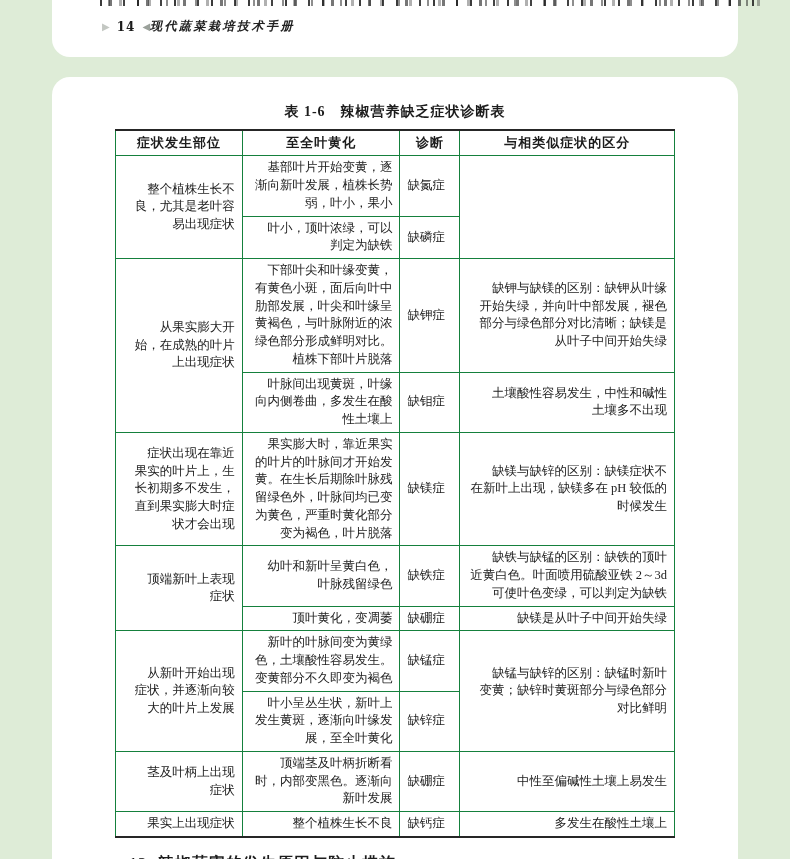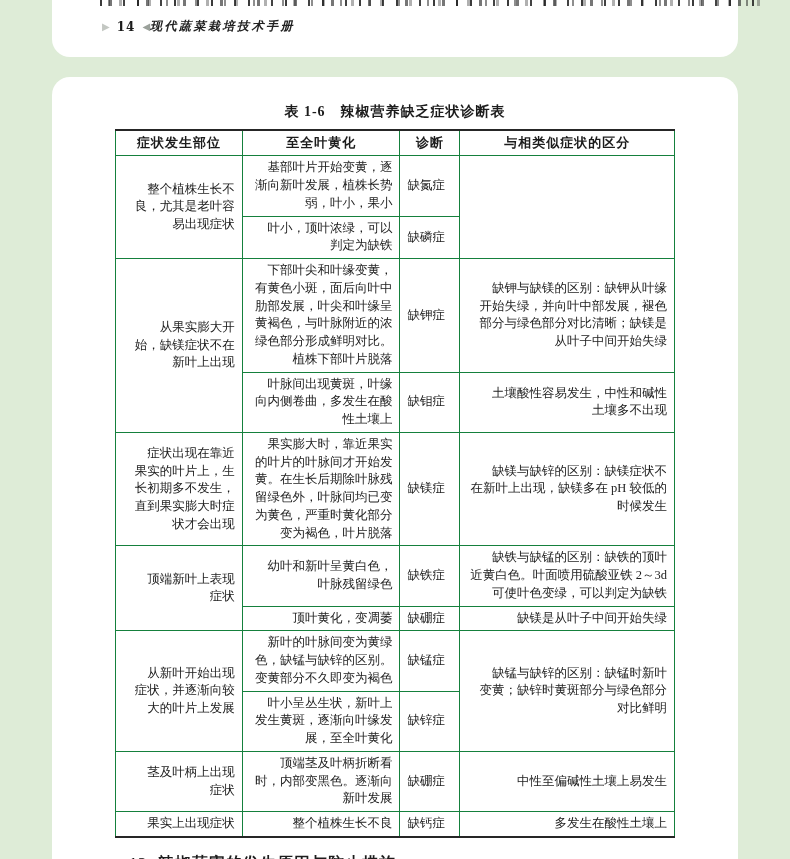--- a/index.html
+++ b/index.html
@@ -103,21 +103,21 @@
           <td class="c0" rowspan="2">整个植株生长不良，尤其是老叶容易出现症状</td>
           <td class="c1">基部叶片开始变黄，逐渐向新叶发展，植株长势弱，叶小，果小</td>
           <td class="c2">缺氮症</td>
           <td class="c3" rowspan="2"></td>
         </tr>
         <tr>
           <td class="c1">叶小，顶叶浓绿，可以判定为缺铁</td>
           <td class="c2">缺磷症</td>
         </tr>
         <tr>
-          <td class="c0" rowspan="2">从果实膨大开始，缺镁症状不在新叶上出现</td>
+          <td class="c0" rowspan="2">从果实膨大开始，在成熟的叶片上出现症状</td>
           <td class="c1">下部叶尖和叶缘变黄，有黄色小斑，面后向叶中肋部发展，叶尖和叶缘呈黄褐色，与叶脉附近的浓绿色部分形成鲜明对比。植株下部叶片脱落</td>
           <td class="c2">缺钾症</td>
           <td class="c3">缺钾与缺镁的区别：缺钾从叶缘开始失绿，并向叶中部发展，褪色部分与绿色部分对比清晰；缺镁是从叶子中间开始失绿</td>
         </tr>
         <tr>
           <td class="c1">叶脉间出现黄斑，叶缘向内侧卷曲，多发生在酸性土壤上</td>
           <td class="c2">缺钼症</td>
           <td class="c3">土壤酸性容易发生，中性和碱性土壤多不出现</td>
         </tr>
         <tr>
@@ -132,21 +132,21 @@
           <td class="c2">缺铁症</td>
           <td class="c3">缺铁与缺锰的区别：缺铁的顶叶近黄白色。叶面喷用硫酸亚铁 2～3d 可使叶色变绿，可以判定为缺铁</td>
         </tr>
         <tr>
           <td class="c1">顶叶黄化，变凋萎</td>
           <td class="c2">缺硼症</td>
           <td class="c3">缺镁是从叶子中间开始失绿</td>
         </tr>
         <tr>
           <td class="c0" rowspan="2">从新叶开始出现症状，并逐渐向较大的叶片上发展</td>
-          <td class="c1">新叶的叶脉间变为黄绿色，缺锰与缺锌的区别。变黄部分不久即变为褐色</td>
+          <td class="c1">新叶的叶脉间变为黄绿色，土壤酸性容易发生。变黄部分不久即变为褐色</td>
           <td class="c2">缺锰症</td>
           <td class="c3" rowspan="2">缺锰与缺锌的区别：缺锰时新叶变黄；缺锌时黄斑部分与绿色部分对比鲜明</td>
         </tr>
         <tr>
           <td class="c1">叶小呈丛生状，新叶上发生黄斑，逐渐向叶缘发展，至全叶黄化</td>
           <td class="c2">缺锌症</td>
         </tr>
         <tr>
           <td class="c0">茎及叶柄上出现症状</td>
           <td class="c1">顶端茎及叶柄折断看时，内部变黑色。逐渐向新叶发展</td>

